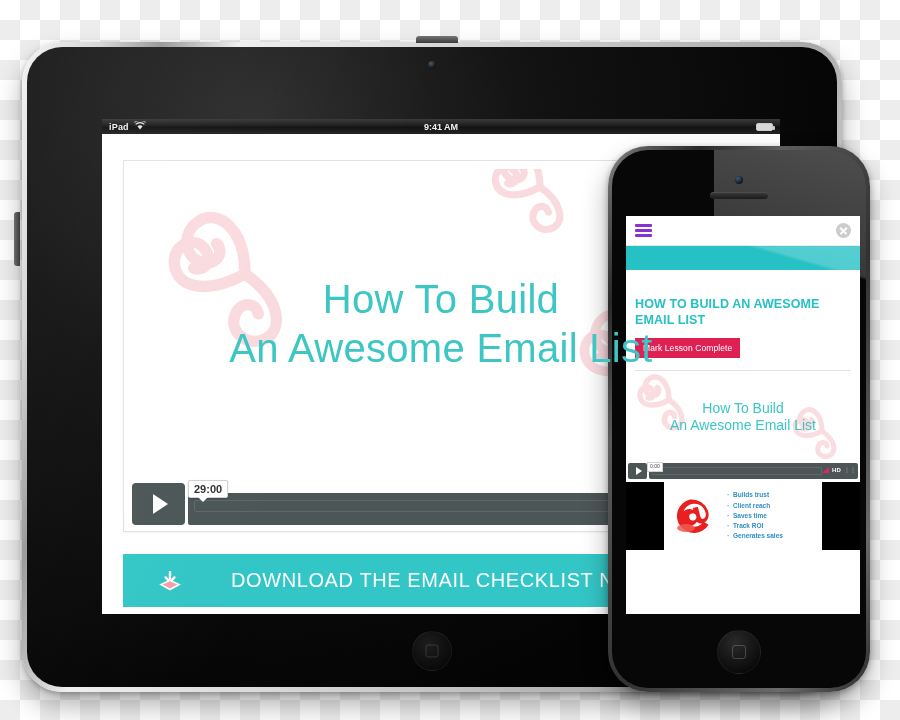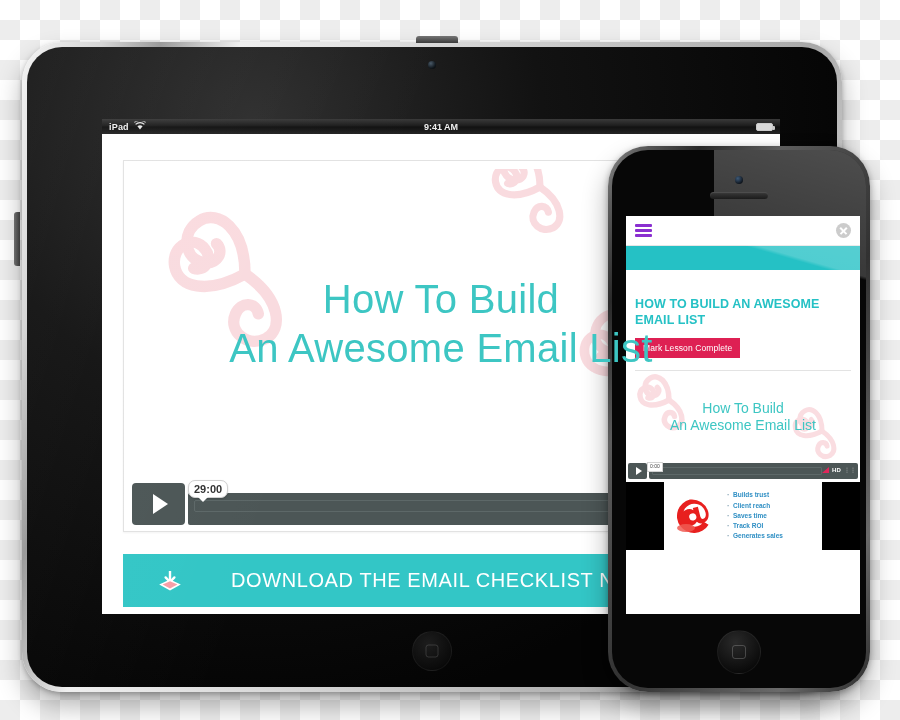--- a/index.html
+++ b/index.html
@@ -114,21 +114,21 @@
   .scrub { flex:1; position:relative; margin-left:3px; }
   .scrub-track {
     position:absolute; left:0; right:0; bottom:0; height:32px; background:#4c5656; border-radius:2px;
   }
   .scrub-track::after{
     content:""; position:absolute; left:6px; right:6px; top:7px; height:10px;
     border:1px solid #5d6868; border-radius:2px;
   }
   .time-bubble {
     position:absolute; left:0; top:-3px; background:#fff; border:1px solid #d0d0d0;
-    color:#333; font-size:11px; font-weight:bold; padding:2px 5px; border-radius:7px;
+    color:#333; font-size:11px; font-weight:bold; padding:2px 5px; border-radius:2px;
     box-shadow:0 1px 2px rgba(0,0,0,.15); z-index:3;
   }
   .time-bubble::after{
     content:""; position:absolute; left:9px; bottom:-5px; width:0;height:0;
     border-left:5px solid transparent; border-right:5px solid transparent; border-top:5px solid #fff;
   }
   .dl-btn {
     margin-top:22px; height:53px; background:#33c6c6; display:flex; align-items:center;
     padding-left:30px; color:#fff;
   }

